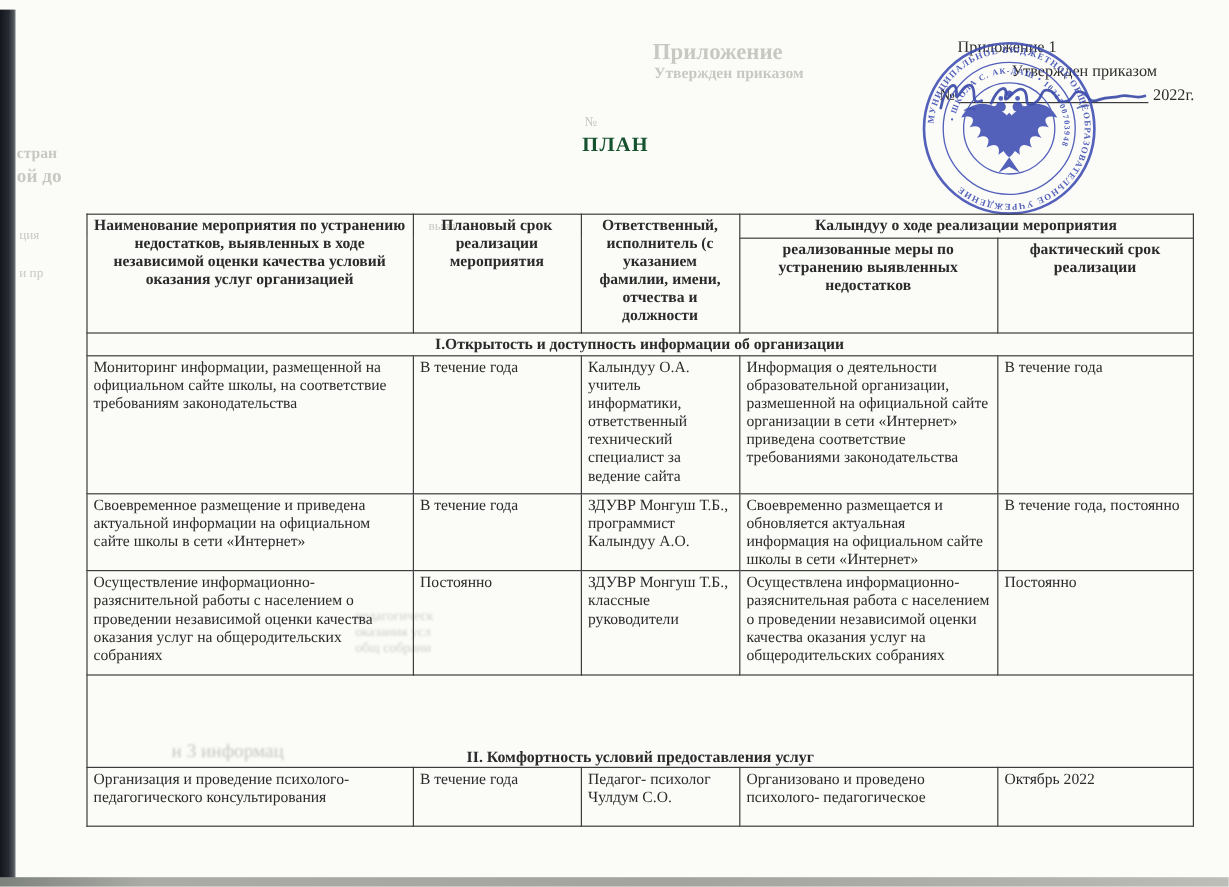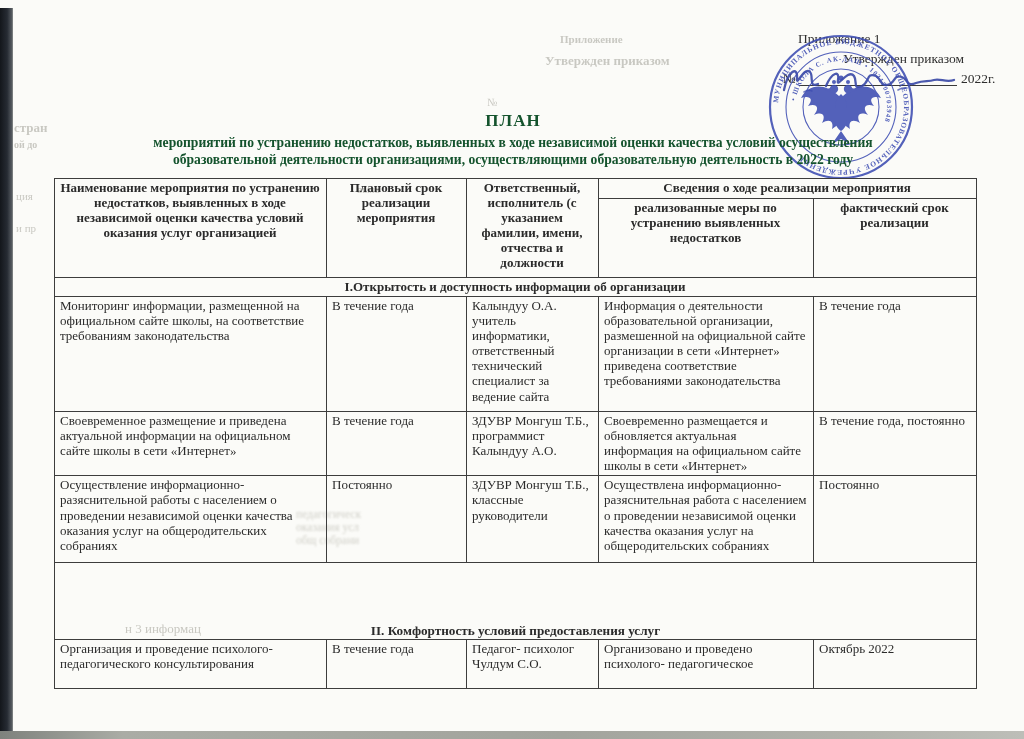--- a/index.html
+++ b/index.html
@@ -28,50 +28,50 @@
   .ghost.small{font-weight:normal;font-size:11px;}
   
   .title-wrap{position:absolute;left:60px;top:111px;width:906px;text-align:center;color:#14532d;}
   .title-main{font-size:17px;font-weight:bold;letter-spacing:1px;}
   .title-sub{font-size:13.6px;font-weight:bold;line-height:17px;margin-top:3px;}
   
   .stamp{position:absolute;left:766px;top:32px;width:150px;height:150px;opacity:.88;pointer-events:none;}
   .handwriting{position:absolute;left:778px;top:52px;width:192px;height:48px;}
   
   table.plan{
-    position:absolute;left:54px;top:178px;width:922px;
+    position:absolute;left:72px;top:178px;width:922px;
     border-collapse:collapse;table-layout:fixed;
   }
   table.plan td{
     border:1.4px solid #3d3d3d;
     vertical-align:top;
     padding:1px 6px 2px 5px;
     font-size:13px;line-height:1.16;
     color:#2b2b2b;
     overflow:hidden;
   }
   td.th{font-weight:bold;text-align:center;padding-top:2px;}
   td.section-cell{font-weight:bold;text-align:center;padding:0 0 1px 0;font-size:13.2px;}
   td.band-cell{position:relative;padding:0;}
   .band-title{position:absolute;left:0;right:0;bottom:1px;text-align:center;font-weight:bold;font-size:13.2px;}
-  .band-ghost{position:absolute;left:70px;bottom:3px;color:#a6a59c;opacity:.6;filter:blur(.7px);font-size:13px;white-space:nowrap;}
+  .band-ghost{position:absolute;left:70px;bottom:3px;color:#a6a59c;opacity:.6;filter:blur(.7px);font-size:16px;white-space:nowrap;}
   .bleed-lines{position:absolute;left:296px;top:508px;color:#b9b8ae;opacity:.65;filter:blur(.9px);font-size:11.5px;line-height:13px;}
 </style>
 </head>
 <body>
 
 <div class="paper"></div>
 <div class="scan-strip-left"></div>
 <div class="scan-band-bottom"></div>
 
-<div class="ghost" style="left:560px;top:33px;font-size:11px;">Приложение</div>
+<div class="ghost" style="left:544px;top:33px;font-size:19px;">Приложение</div>
 <div class="ghost" style="left:545px;top:53px;font-size:13px;">Утвержден приказом</div>
 <div class="ghost small" style="left:487px;top:96px;">№</div>
 <div class="ghost" style="left:14px;top:120px;font-size:13px;">стран</div>
-<div class="ghost" style="left:14px;top:139px;font-size:10px;">ой до</div>
+<div class="ghost" style="left:14px;top:139px;font-size:16px;">ой до</div>
 <div class="ghost small" style="left:16px;top:190px;">ция</div>
 <div class="ghost small" style="left:16px;top:206px;margin-top:16px;">и пр</div>
 <div class="ghost small" style="left:357px;top:183px;">выяв</div>
 <div class="bleed-lines">
   <div>педагогическ</div>
   <div>оказания усл</div>
   <div>общ собрани</div>
 </div>
 
 <div class="corner-line" style="left:798px;top:31px;">Приложение 1</div>
@@ -114,40 +114,36 @@
     <circle cx="68" cy="50" r="2"></circle>
     <circle cx="82" cy="50" r="2"></circle>
     <circle cx="75" cy="46" r="2.6"></circle>
     <path d="M75,62 C71,66 69,70 69,76 L69,88 C69,93 72,97 75,99 C78,97 81,93 81,88 L81,76 C81,70 79,66 75,62 Z"></path>
     <path d="M75,99 L66,112 L75,107 L84,112 Z"></path>
   </g>
 </svg>
 
 <div class="title-wrap">
   <div class="title-main">ПЛАН</div>
-  <div class="title-sub">
-    <span>мероприятий по устранению недостатков, выявленных в ходе независимой оценки качества условий осуществления</span><br>
-    <span>образовательной деятельности организациями, осуществляющими образовательную деятельность в 2022 году</span>
-  </div>
 </div>
 
 <table class="plan">
   <colgroup>
     <col style="width:272px">
       <col style="width:140px">
       <col style="width:132px">
       <col style="width:215px">
       <col style="width:163px">
   </colgroup>
   <tbody>
       <tr style="height:20px">
     <td class="th" rowspan="2">Наименование мероприятия по устранению недостатков, выявленных в ходе независимой оценки качества условий оказания услуг организацией</td>
     <td class="th" rowspan="2">Плановый срок реализации мероприятия</td>
     <td class="th" rowspan="2">Ответственный, исполнитель (с указанием фамилии, имени, отчества и должности</td>
-    <td class="th" colspan="2">Сведения о ходе реализации мероприятия</td>
+    <td class="th" colspan="2">Калындуу о ходе реализации мероприятия</td>
   </tr>
   <tr style="height:79px">
     <td class="th">реализованные меры по устранению выявленных недостатков</td>
     <td class="th">фактический срок реализации</td>
   </tr>
   <tr style="height:18px">
     <td class="section-cell" colspan="5">I.Открытость и доступность  информации об организации</td>
   </tr>
   <tr style="height:115px">
     <td>Мониторинг информации, размещенной на официальном сайте школы, на соответствие требованиям законодательства</td>

